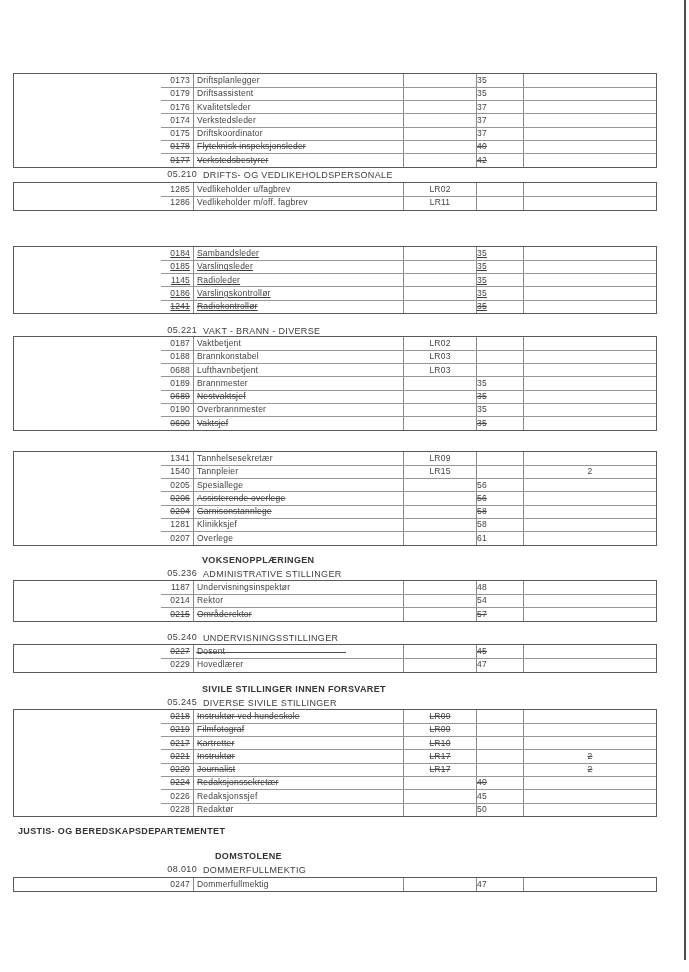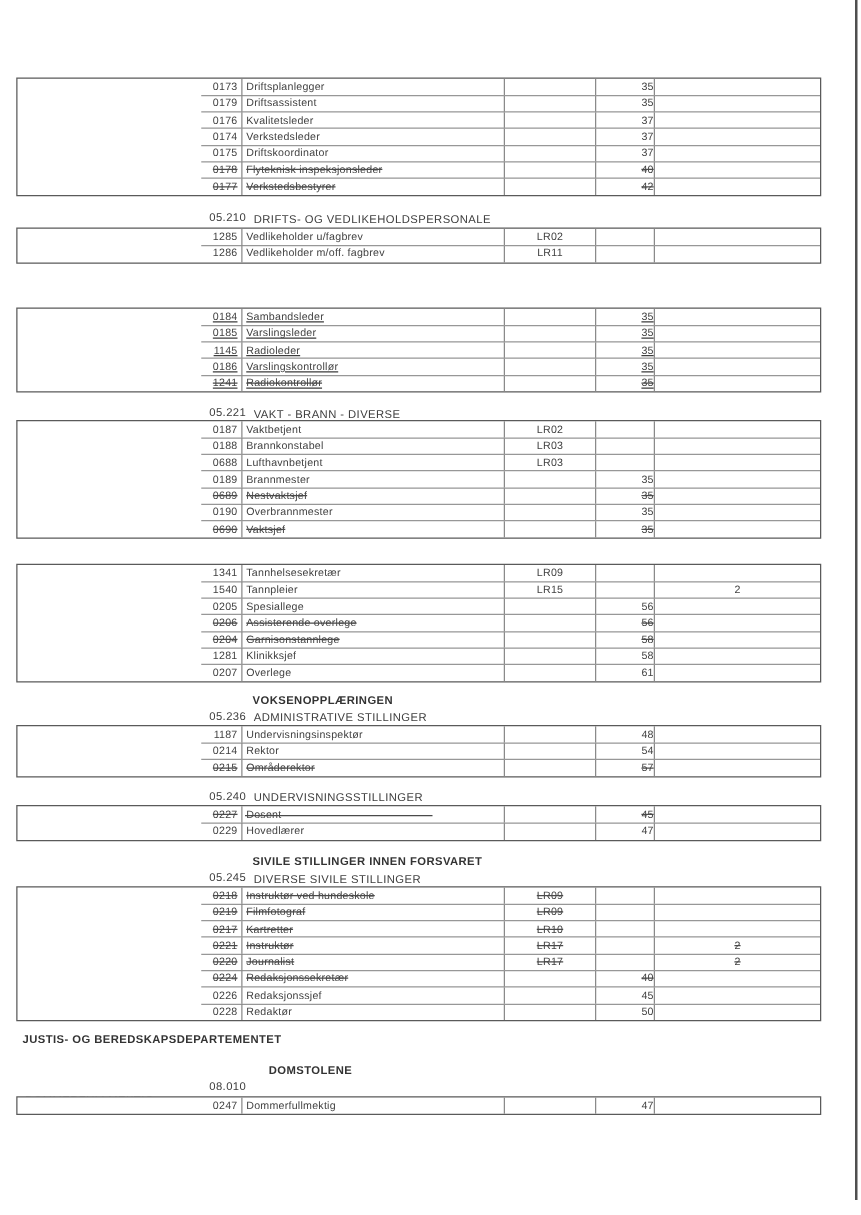--- a/index.html
+++ b/index.html
@@ -14,40 +14,40 @@
   .tbl{position:absolute;left:13px;width:644px;border:1px solid #5a5a5a;box-sizing:border-box;background:#fff;}
   .trow{position:relative;height:13.3px;display:flex;align-items:stretch;}
   .tdiv{position:absolute;left:147px;right:0;top:-0.5px;height:1px;background:#979797;}
   .cell{
     box-sizing:border-box;font-size:8.5px;line-height:13.3px;letter-spacing:0.2px;
     white-space:nowrap;color:#424242;
   }
   .cell.code{width:179px;text-align:right;padding-right:3px;}
   .cell.name{width:210px;border-left:1px solid #8a8a8a;padding-left:3px;position:relative;}
   .cell.lr{width:73px;border-left:1px solid #8a8a8a;text-align:center;}
-  .cell.grade{width:47px;border-left:1px solid #8a8a8a;text-align:right;}
+  .cell.grade{width:47px;border-left:1px solid #8a8a8a;text-align:left;}
   .cell.extra{flex:1;border-left:1px solid #8a8a8a;text-align:center;}
   .struck{text-decoration:line-through;text-decoration-thickness:1px;text-decoration-color:#4a4a4a;}
   .strike-ext::after{
     content:'';position:absolute;left:2px;top:6.5px;width:150px;border-top:1.2px solid #4a4a4a;
   }
   
   .sechead{position:absolute;left:14px;display:flex;font-size:9px;letter-spacing:0.35px;color:#3d3d3d;}
   .sechead .num{width:183px;text-align:right;flex:none;}
   .sechead .ttl{margin-left:6px;}
   .sechead .ttl div{line-height:12.5px;}
   
   .boldhead{position:absolute;font-size:9px;font-weight:bold;letter-spacing:0.35px;color:#333;white-space:nowrap;text-align:center;}
 </style>
 </head>
 <body>
 
 <div id="page">
   <div class="page-border-right"></div>
-<div class="tbl" style="top: 62px;">
+<div class="tbl" style="top: 73px;">
       <div class="trow">
         <div class="cell code">0173</div>
         <div class="cell name">Driftsplanlegger</div>
         <div class="cell lr"></div>
         <div class="cell grade">35</div>
         <div class="cell extra"></div>
       </div>
       <div class="trow">
         <div class="tdiv"></div>
         <div class="cell code">0179</div>
@@ -409,21 +409,21 @@
         <div class="tdiv"></div>
         <div class="cell code">0228</div>
         <div class="cell name">Redaktør</div>
         <div class="cell lr"></div>
         <div class="cell grade">50</div>
         <div class="cell extra"></div>
       </div>
     </div>
     <div class="boldhead" style="left: 18px; top: 826px;">JUSTIS- OG BEREDSKAPSDEPARTEMENTET</div>
     <div class="boldhead" style="left: 215px; top: 851px;">DOMSTOLENE</div>
-    <div class="sechead" style="top: 864px; flex-direction: column;">
+    <div class="sechead" style="top: 864px;">
       <div class="num">08.010</div>
       <div class="ttl">
         <div>DOMMERFULLMEKTIG</div>
       </div>
     </div>
     <div class="tbl" style="top: 877px;">
       <div class="trow">
         <div class="cell code">0247</div>
         <div class="cell name">Dommerfullmektig</div>
         <div class="cell lr"></div>

